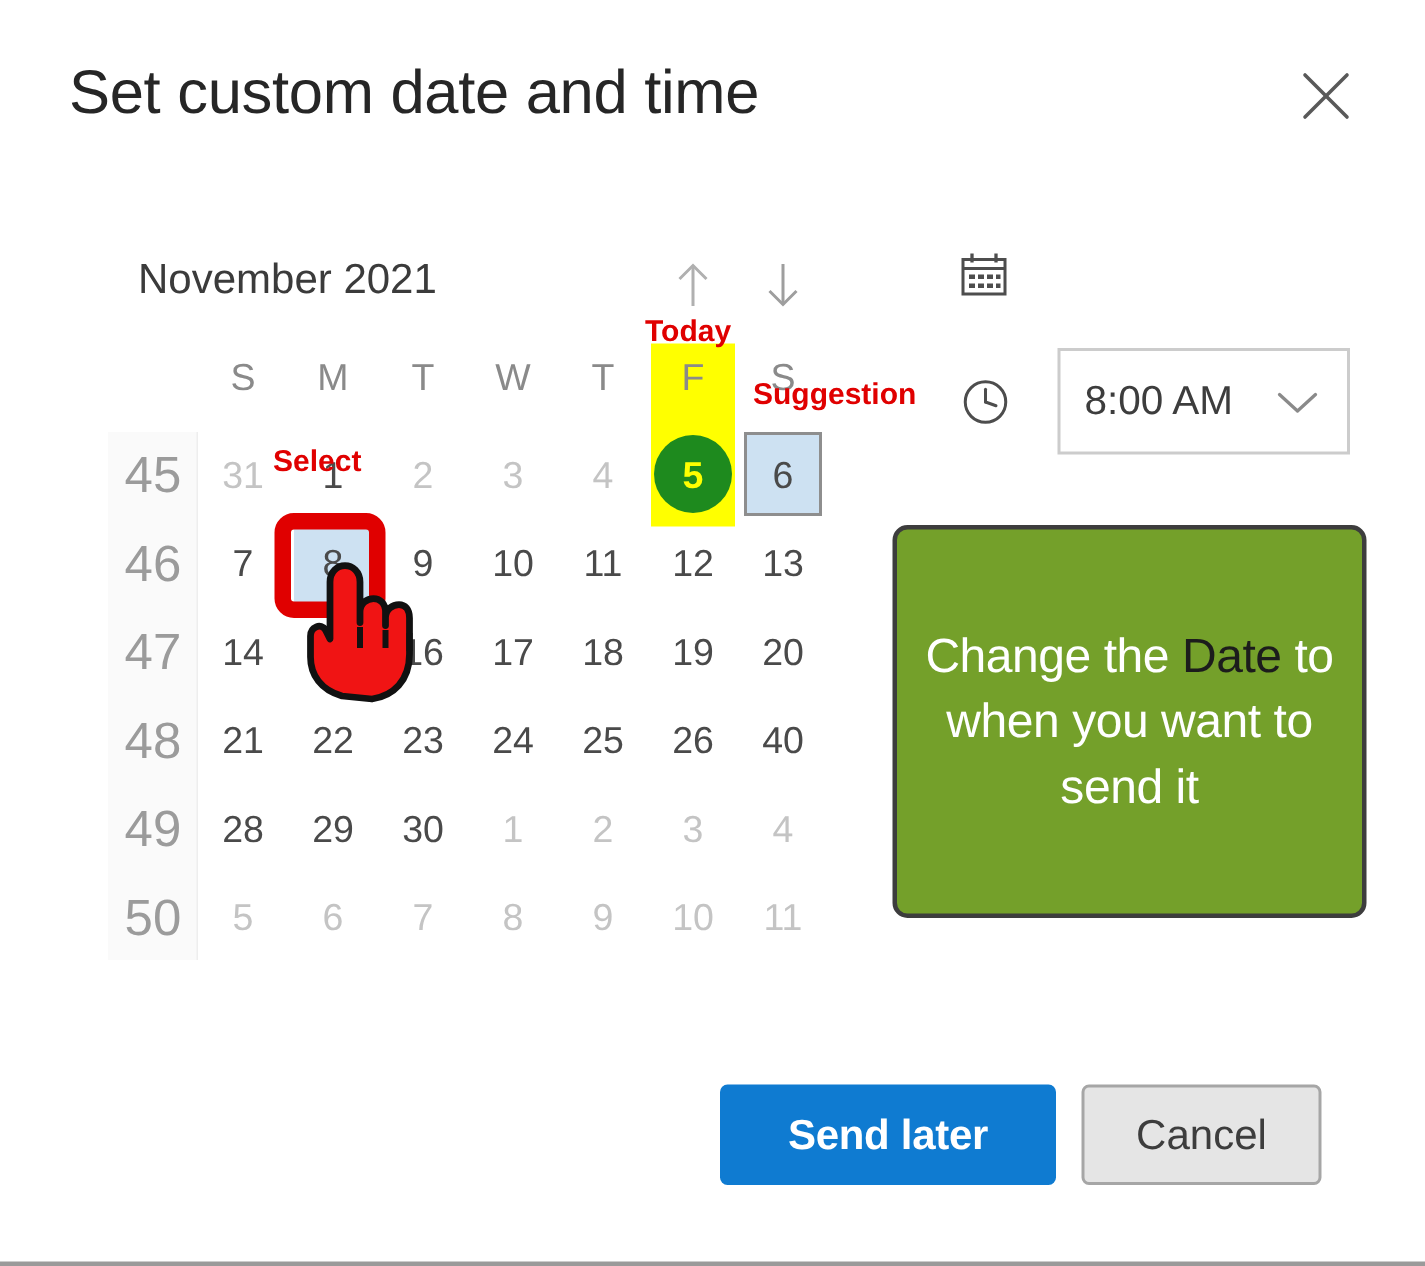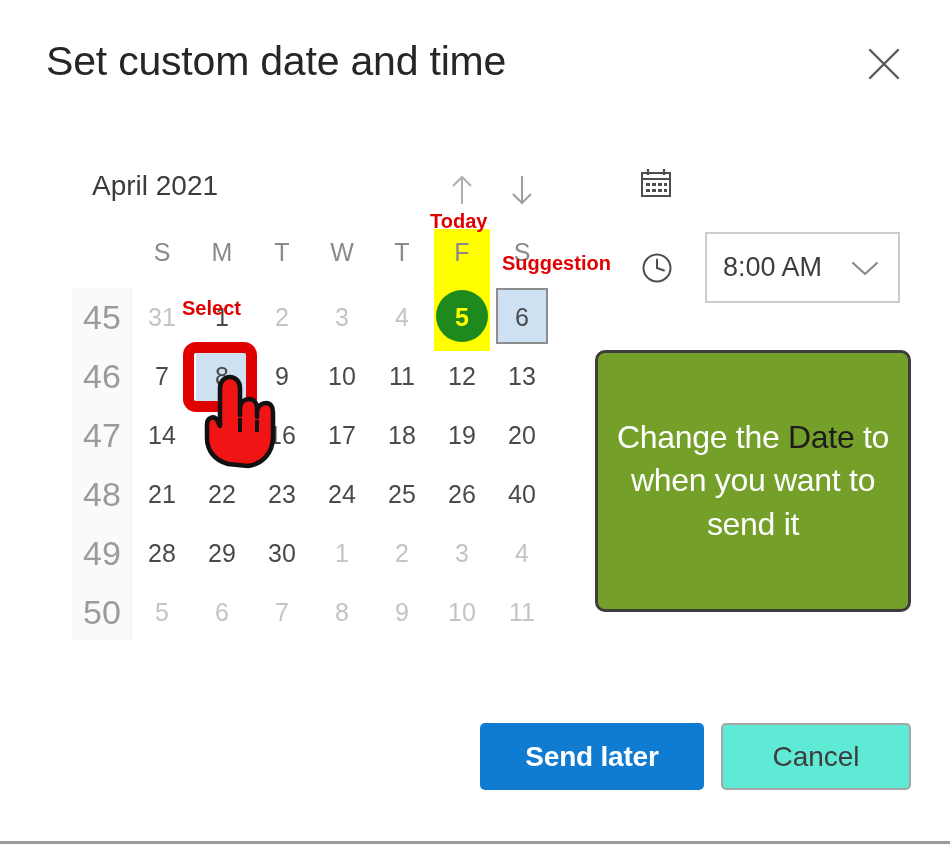--- a/index.html
+++ b/index.html
@@ -318,23 +318,23 @@
     font-size: 28px;
     font-weight: bold;
     font-family: "Liberation Sans", sans-serif;
     cursor: pointer;
     letter-spacing: -0.2px;
   }
   .btn-cancel {
     position: absolute;
     left: 721px;
     top: 723px;
-    width: 190px;
+    width: 160px;
     height: 67px;
-    background: #5eead4;
+    background: #e5e5e5;
     border: 2px solid #a6a6a6;
     border-radius: 5px;
     color: #3d3d3d;
     font-size: 28px;
     font-weight: 400;
     font-family: "Liberation Sans", sans-serif;
     cursor: pointer;
   }
 </style>
 </head>
@@ -345,21 +345,21 @@
   <div class="dialog-title">Set custom date and time</div>
   <button class="close-btn">
     <span>
       <svg width="34" height="34" viewBox="0 0 34 34">
         <line x1="3" y1="3" x2="31" y2="31" stroke="#595959" stroke-width="2.4" stroke-linecap="round"></line>
         <line x1="31" y1="3" x2="3" y2="31" stroke="#595959" stroke-width="2.4" stroke-linecap="round"></line>
       </svg>
     </span>
   </button>
 
-  <div class="cal-monthlabel">April 2021</div>
+  <div class="cal-monthlabel">November 2021</div>
 
   <button class="nav-arrow nav-up">
     <span>
       <svg width="30" height="34" viewBox="0 0 30 34">
         <line x1="15" y1="31" x2="15" y2="4" stroke="#b0b0b0" stroke-width="2"></line>
         <polyline points="6,13 15,4 24,13" fill="none" stroke="#b0b0b0" stroke-width="2"></polyline>
       </svg>
     </span>
   </button>
   <button class="nav-arrow nav-down">

